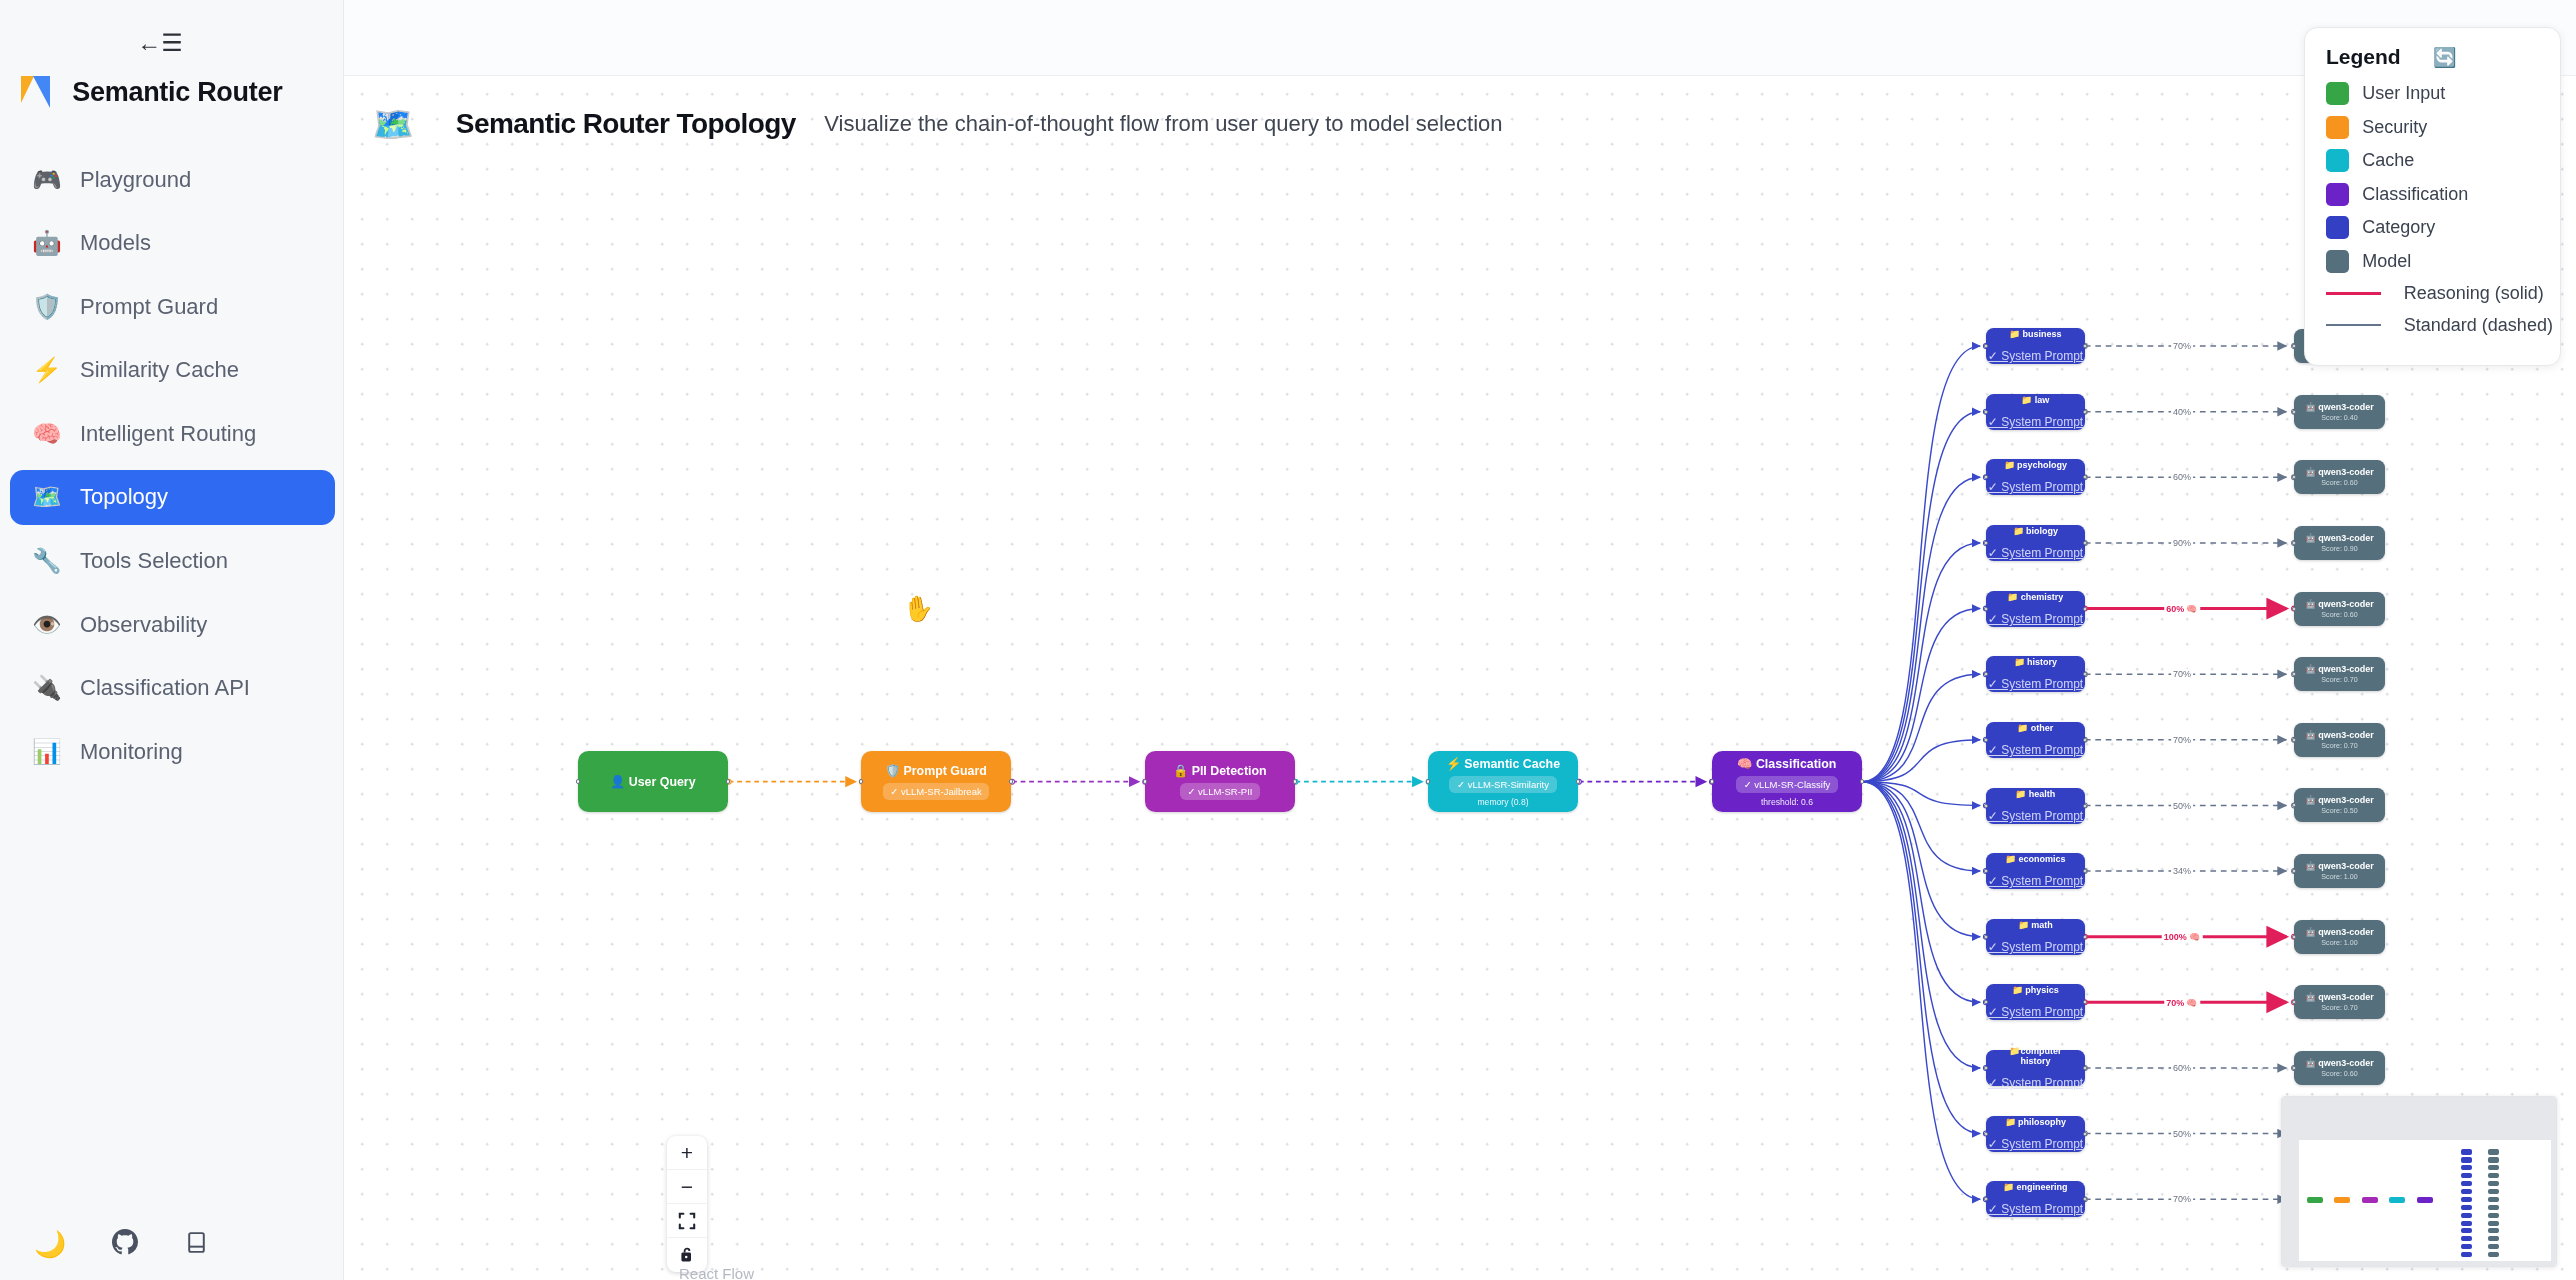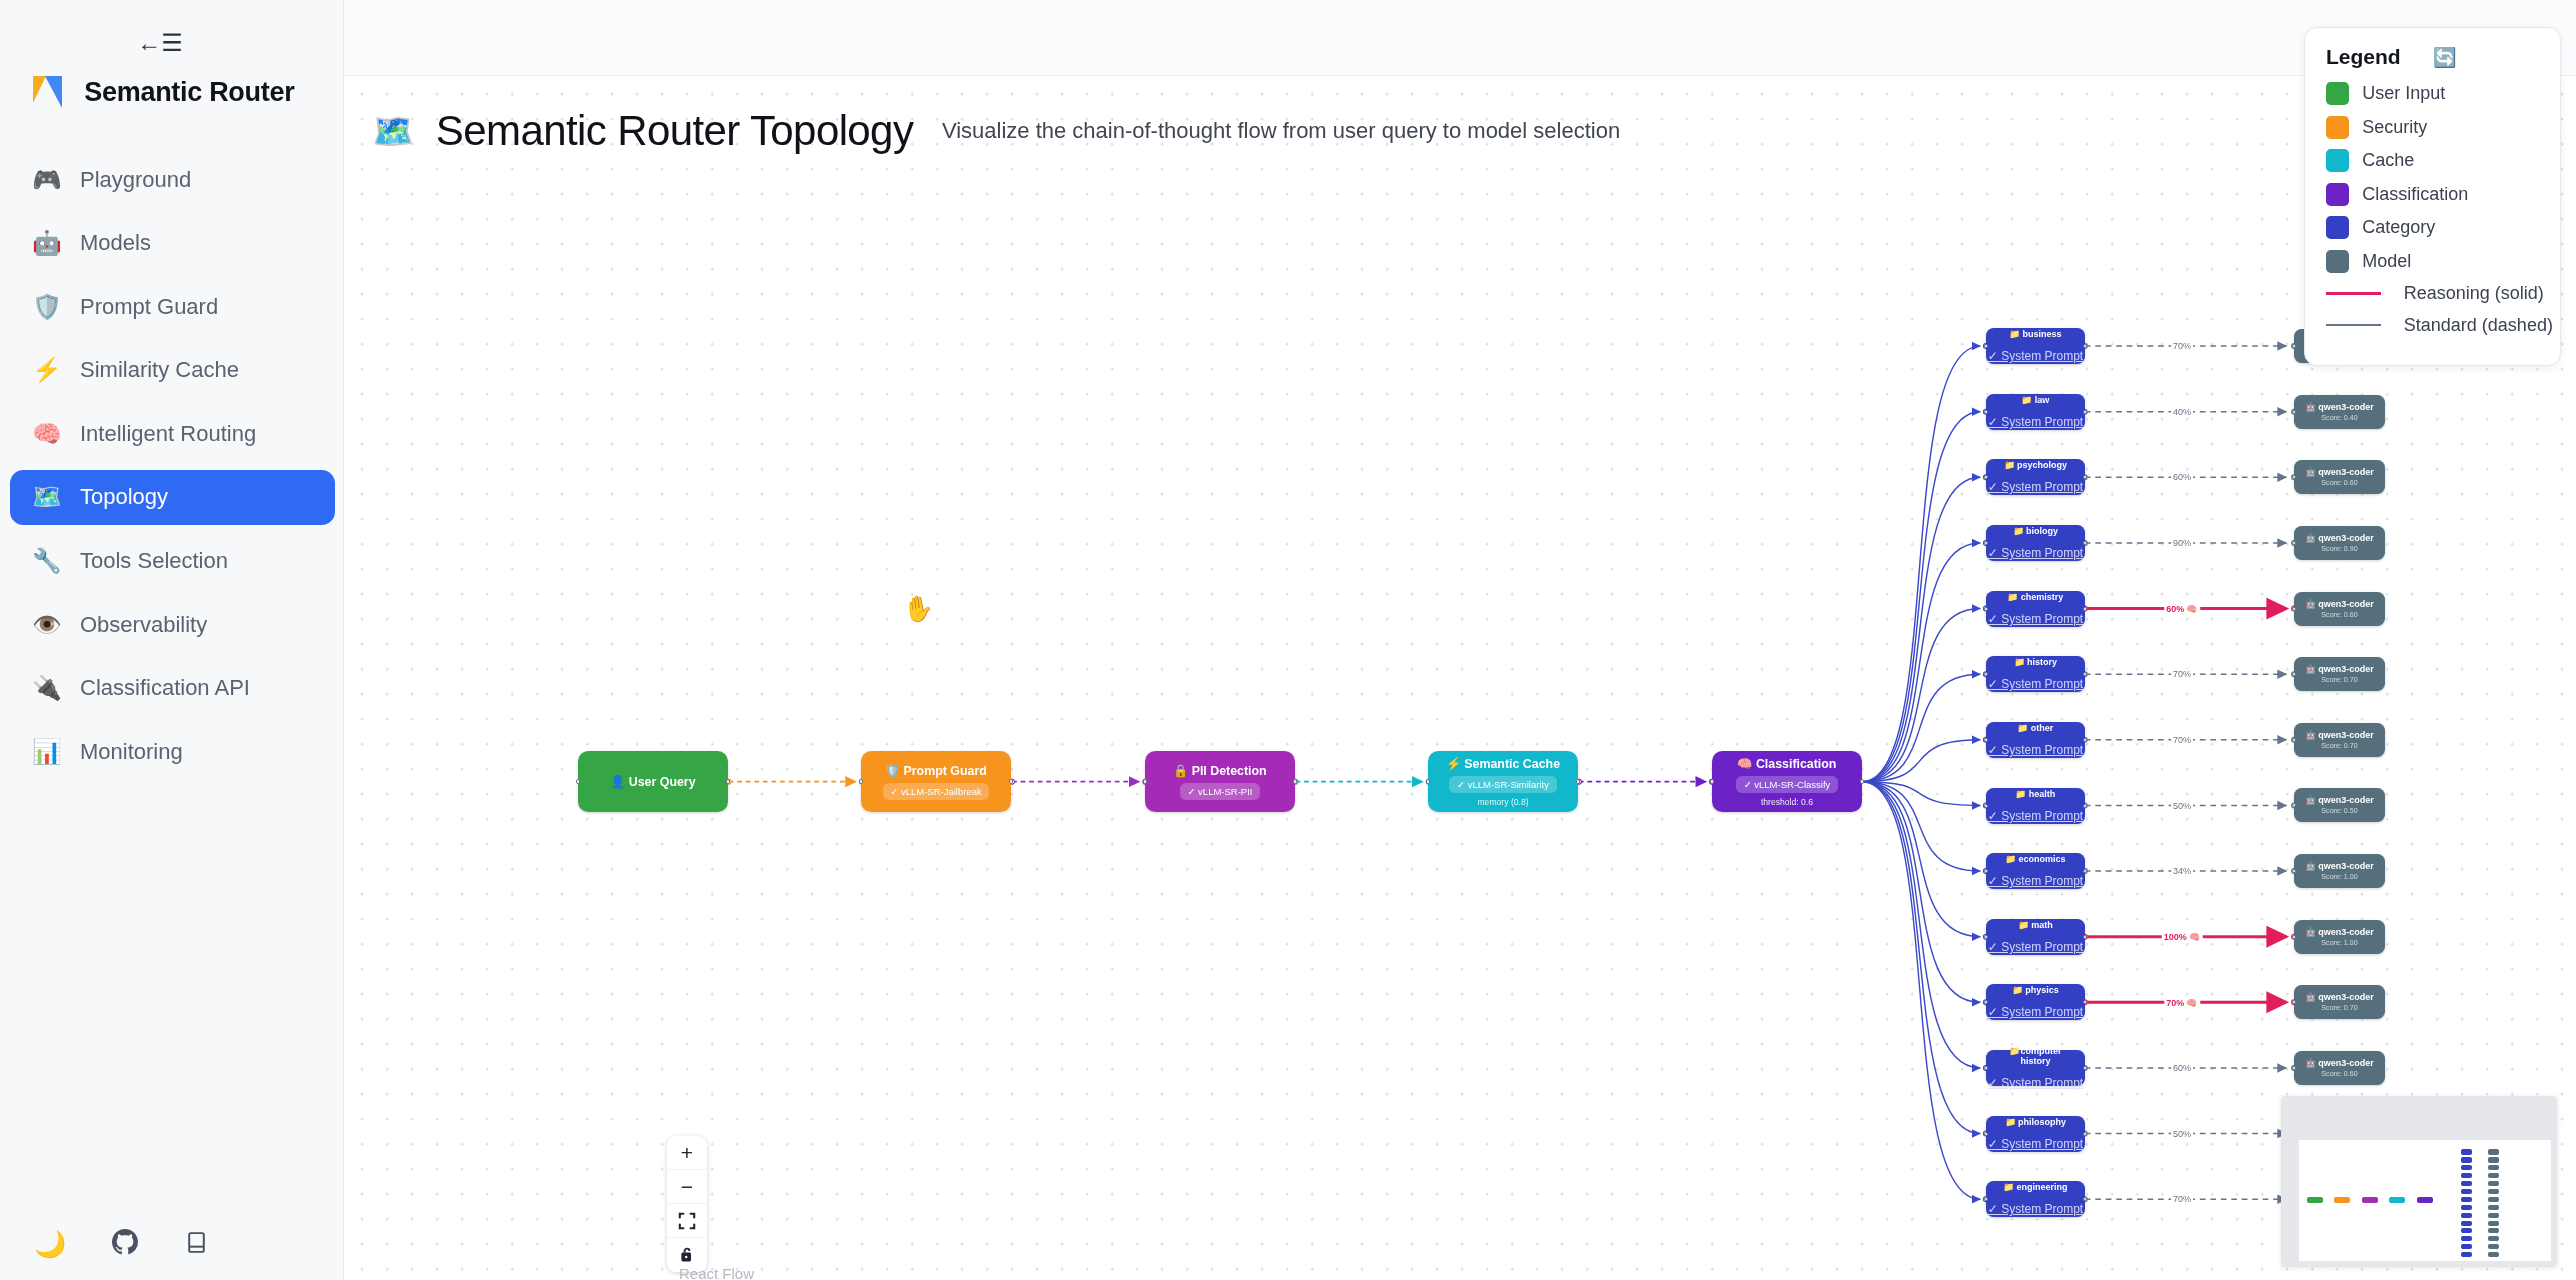--- a/index.html
+++ b/index.html
@@ -19,21 +19,21 @@
     position: relative; flex: 0 0 344px;
   }
   .sb-collapse {
     position: absolute; top: 28.5px; left: 141px;
     width: 38px; height: 28.5px;
     display: flex; align-items: center; justify-content: center;
     color: #2d3139; font-size: 24px; line-height: 1; cursor: pointer;
   }
   .sb-brand {
     position: absolute; top: 76px; left: 21px;
-    display: flex; align-items: center; gap: 13.3px; margin-left: 12px;
+    display: flex; align-items: center; gap: 13.3px;
   }
   .sb-logo { width: 38px; height: 32px; position: relative; flex: 0 0 38px; }
   .sb-logo .lf { position: absolute; left: 0; top: 0; width: 0; height: 0;
     border-left: 13.3px solid #f8ab21; border-top: 0 solid transparent; border-bottom: 27px solid transparent; }
   .sb-logo .lb { position: absolute; left: 12.4px; top: 0; width: 0; height: 0;
     border-right: 17px solid #4287f5; border-bottom: 32px solid transparent; }
   .sb-title { font-size: 27px; font-weight: bold; color: #10131a; letter-spacing: -0.3px; white-space: nowrap; }
 
   .sb-nav { position: absolute; top: 152px; left: 9.5px; width: 325px; }
   .sb-item {
@@ -58,21 +58,21 @@
     position: absolute; top: 0; left: 0; width: 2232px; height: 76px;
     background: #fbfcfd; border-bottom: 1px solid #eceef1;
     display: flex; align-items: center; justify-content: flex-end; gap: 40px;
     padding-right: 42px;
   }
   .topbar a { font-size: 22px; color: #4b5260; text-decoration: none; cursor: pointer; }
 
   
   .pghead { position: absolute; top: 107px; left: 28.5px; display: flex; align-items: center; gap: 21px; z-index: 6; }
   .pghead .emj { font-size: 34px; line-height: 1; }
-  .pghead h1 { font-size: 42px; font-weight: normal; color: #0f1218; letter-spacing: -0.6px; white-space: nowrap; }
+  .pghead h1 { font-size: 28px; font-weight: bold; color: #0f1218; letter-spacing: -0.6px; white-space: nowrap; margin-left: 20px; }
   .pghead .sub { font-size: 22px; color: #3f4652; white-space: nowrap; margin-left: 7.6px; }
 
   
   .canvas {
     position: absolute; top: 76px; left: 0; width: 2232px; height: 1204px;
     background-color: #ffffff;
     background-image: radial-gradient(circle, #d7dae0 1.2px, transparent 1.2px);
     background-size: 25px 25px; background-position: 5.7px 5.7px;
     overflow: hidden;
   }

